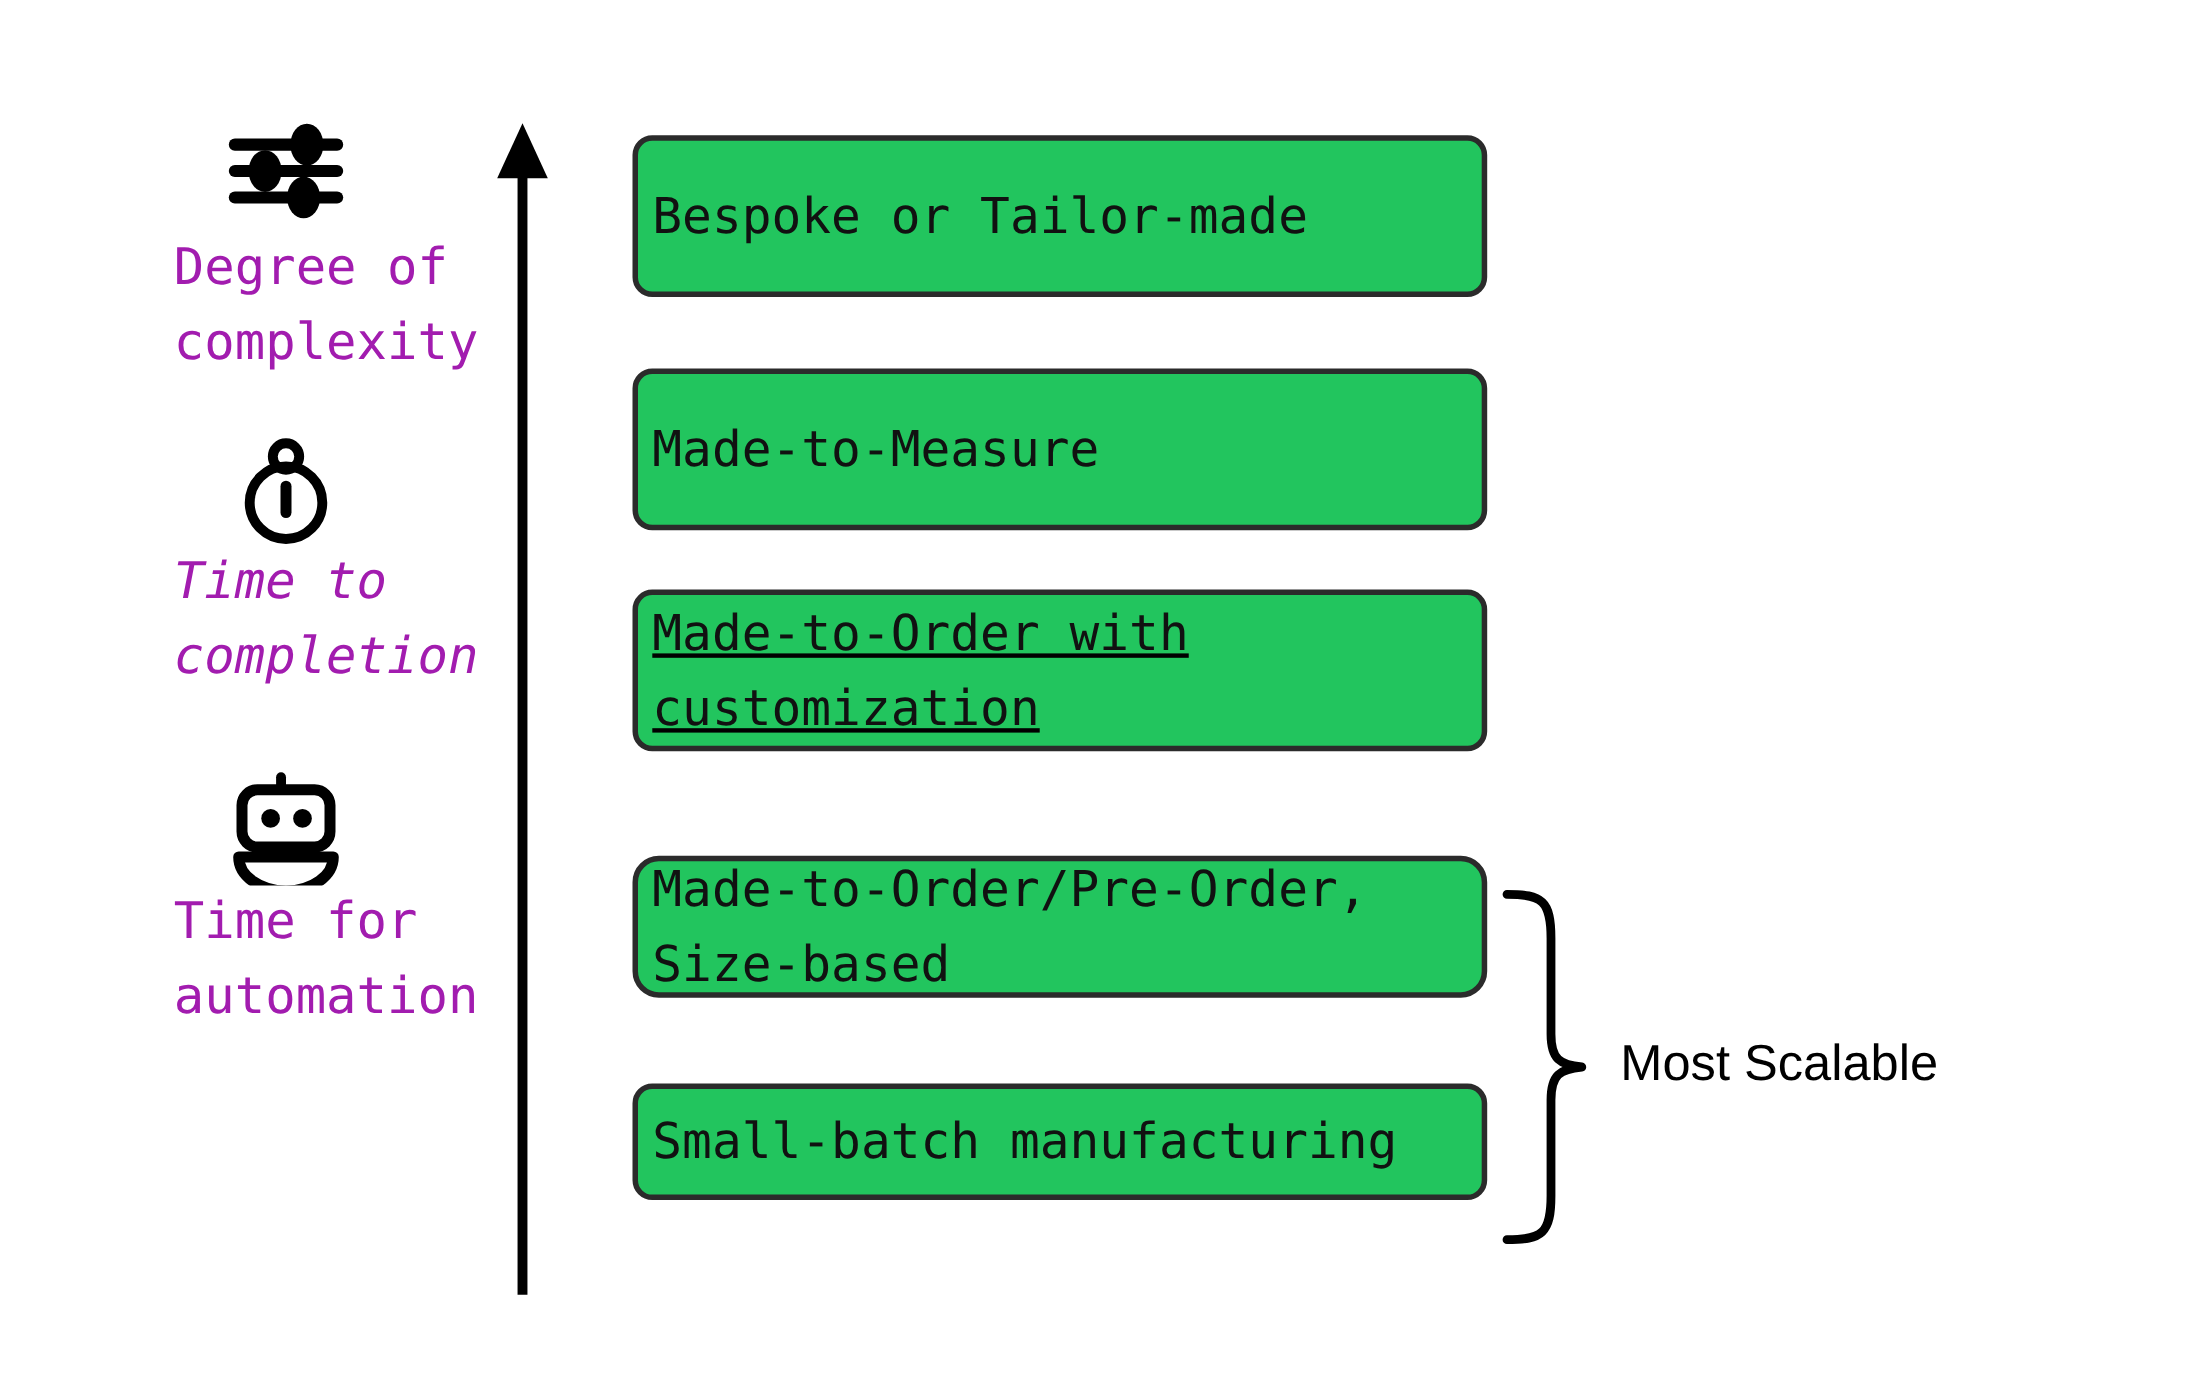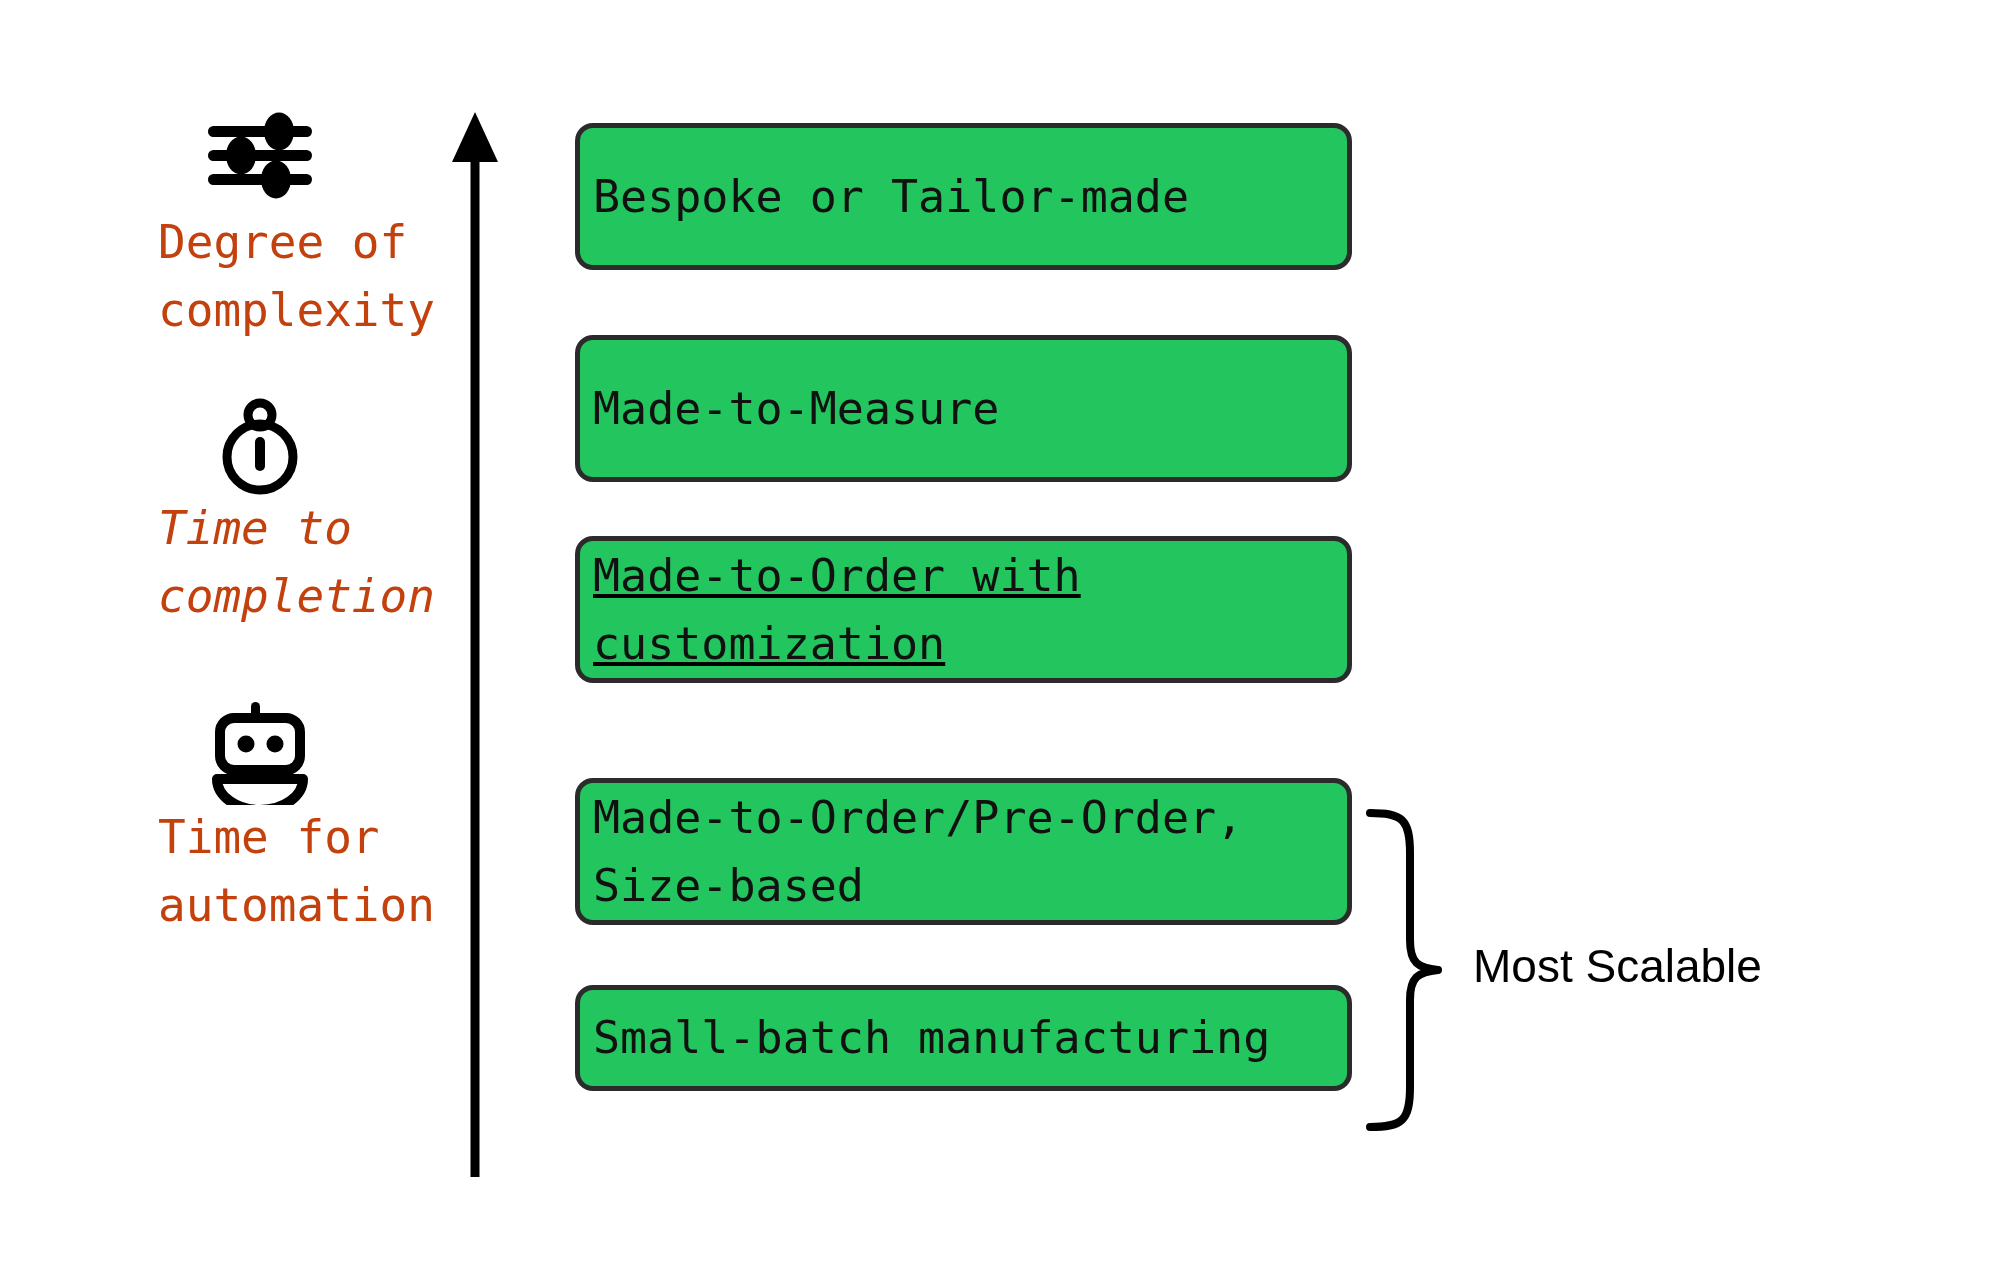--- a/index.html
+++ b/index.html
@@ -18,21 +18,21 @@
     overflow: hidden;
   }
 
   
   .axis-label {
     position: absolute;
     left: 158px;
     font-family: "DejaVu Sans Mono", "Liberation Mono", monospace;
     font-size: 46px;
     line-height: 68px;
-    color: #c2410c;
+    color: #a21caf;
     white-space: pre-line;
     letter-spacing: 0px;
   }
   .axis-icon {
     position: absolute;
     left: 205px;
   }
 
   
   .axis-arrow {
@@ -133,21 +133,21 @@
 
   <div class="stage-box" style="top:335px; height:147px;">
     <span class="stage-text">Made-to-Measure</span>
   </div>
 
   <div class="stage-box" style="top:536px; height:147px;text-decoration:underline;">
     <span class="stage-text">Made-to-Order with
 customization</span>
   </div>
 
-  <div class="stage-box" style="top:778px; height:147px;">
+  <div class="stage-box" style="top:778px; height:129px;border-radius:24px;">
     <span class="stage-text">Made-to-Order/Pre-Order,
 Size-based</span>
   </div>
 
   <div class="stage-box" style="top:985px; height:106px;">
     <span class="stage-text">Small-batch manufacturing</span>
   </div>
 
   <div class="brace">
     <svg width="100" height="330" viewBox="0 0 100 330" aria-hidden="true">

